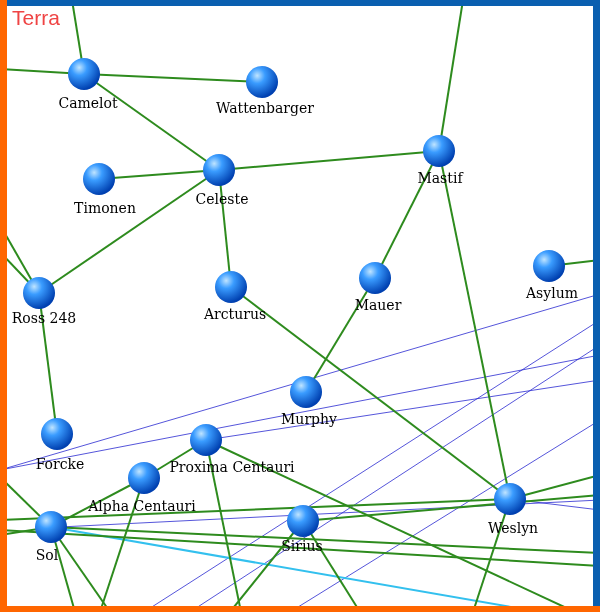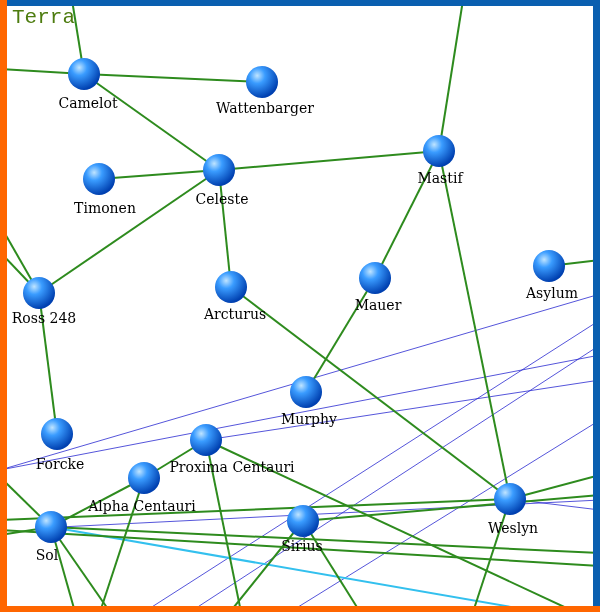--- a/index.html
+++ b/index.html
@@ -8,21 +8,21 @@
       position: absolute; left: 0; top: 0; width: 600px; height: 612px;
       box-sizing: border-box; background: #ffffff;
     }
     .border-top { position: absolute; left: 0; top: 0; width: 600px; height: 6px; background: #0a5fb0; }
     .border-left { position: absolute; left: 0; top: 0; width: 7px; height: 612px; background: #ff6600; }
     .border-right { position: absolute; right: 0; top: 0; width: 7px; height: 612px; background: #0a5fb0; }
     .border-bottom { position: absolute; left: 0; bottom: 0; width: 600px; height: 6px; background: #ff6600; }
     #map-svg { position: absolute; left: 0; top: 0; }
     .map-title {
       position: absolute; left: 12px; top: 6px;
-      font-family: Liberation Mono, monospace; font-size: 21px; color: #4d7c0f;
+      font-family: Liberation Sans, sans-serif; font-size: 21px; color: #ef4444;
     }
     .star-label {
       font-family: "DejaVu Serif", serif; font-size: 14px; fill: #000;
     }
   </style>
 </head>
 <body>
 
 <div id="map-frame">
   <svg id="map-svg" width="600" height="612" viewBox="0 0 600 612">

